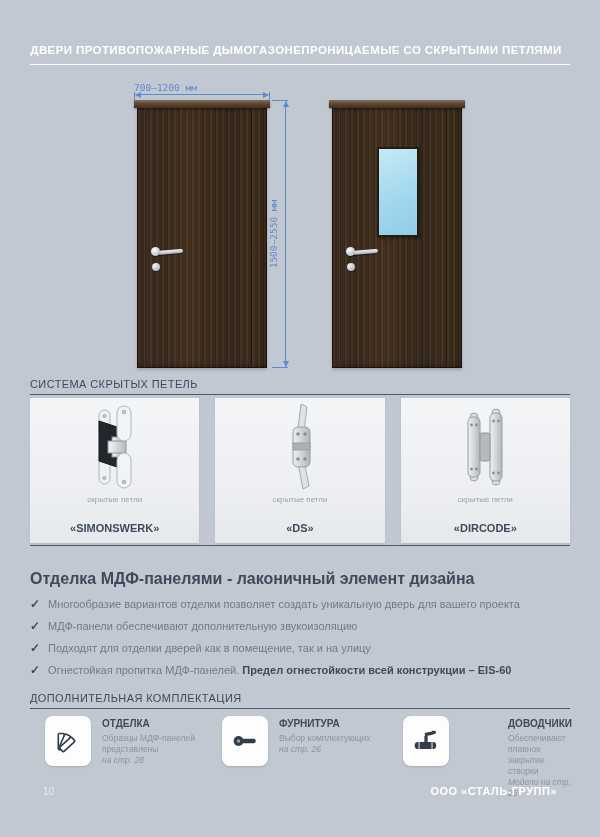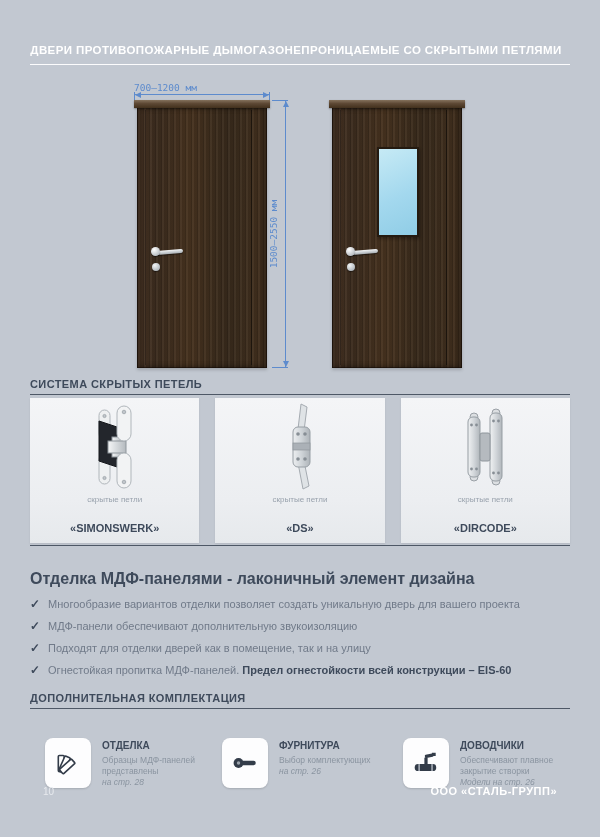--- a/index.html
+++ b/index.html
@@ -49,21 +49,21 @@
   .dim-v .dim-line{position:absolute;right:0;top:0;bottom:0;width:1px;background:#5d8bcd;}
   .dim-v .tick{position:absolute;right:-2px;height:1px;width:16px;background:#5d8bcd;}
   .dim-v .tick.t{top:0;} .dim-v .tick.b{bottom:0;}
   .dim-v .arr{position:absolute;right:-2.5px;width:0;height:0;border-left:3px solid transparent;border-right:3px solid transparent;}
   .dim-v .arr.t{top:1px;border-bottom:6px solid #5d8bcd;}
   .dim-v .arr.b{bottom:1px;border-top:6px solid #5d8bcd;}
   .dim-v .dim-label{position:absolute;left:-105px;top:127px;width:200px;height:14px;
     text-align:center;transform:rotate(-90deg);}
 
   
-  .sec-heading{position:absolute;left:30px;color:#3e4a5b;font-size:11px;font-weight:bold;letter-spacing:.4px;}
+  .sec-heading{position:absolute;left:30px;color:#3e4a5b;font-size:11px;font-weight:normal;letter-spacing:.4px;}
   .sec-line{position:absolute;left:30px;right:30px;height:0;border-bottom:1.5px solid #4e5866;}
 
   
   .hinge-row{position:absolute;left:30px;right:30px;top:396px;height:150px;
     display:flex;gap:16px;padding:2px 0;box-sizing:border-box;border-bottom:1.5px solid #4e5866;}
   .hinge-card{flex:1;background:linear-gradient(180deg,#f4f5f7 0%,#eceef1 70%,#e6e9ec 100%);
     display:flex;flex-direction:column;align-items:center;justify-content:flex-end;
     padding-bottom:9px;box-shadow:0 1px 2px rgba(0,0,0,.08);}
   .hinge-img{flex:1;display:flex;align-items:center;justify-content:center;}
   .hinge-caption{font-size:8px;color:#99a2ad;margin-bottom:18px;}
@@ -71,22 +71,22 @@
 
   
   .mdf-heading{position:absolute;top:570px;left:30px;color:#3e4a5b;font-size:16px;font-weight:bold;}
   .mdf-list{position:absolute;top:593px;left:30px;right:26px;font-size:11px;color:#707a89;}
   .mdf-item{display:flex;line-height:22px;}
   .check{color:#3e4a5b;font-weight:bold;margin-right:8px;font-size:12px;}
   .mdf-item b{color:#3e4a5b;white-space:pre;}
 
   
   .extras-row{position:absolute;top:716px;left:0;right:0;height:80px;}
-  .extra{position:absolute;display:flex;width:172px;margin-top:22px;}
-  .extra.c1{left:45px;} .extra.c2{left:222px;} .extra.c3{left:403px;}
+  .extra{position:absolute;display:flex;width:172px;}
+  .extra.c1{left:45px;} .extra.c2{left:222px;} .extra.c3{left:403px;gap:48px;}
   .icon-box{width:46px;height:50px;background:#fdfdfe;border-radius:8px;flex:0 0 auto;
     display:flex;align-items:center;justify-content:center;box-shadow:0 1px 2px rgba(0,0,0,.15);margin-right:11px;}
   .extra-title{font-size:10px;font-weight:bold;color:#3e4a5b;margin:2px 0 4px;}
   .extra-line{font-size:8.5px;color:#8a94a0;line-height:11px;}
   .extra-line.it{font-style:italic;}
 
   
   .page-num{position:absolute;left:43px;top:786px;font-size:10px;color:#e7eaee;}
   .company{position:absolute;right:43px;top:785px;font-size:11px;font-weight:bold;color:#ffffff;letter-spacing:.5px;}
 </style>

